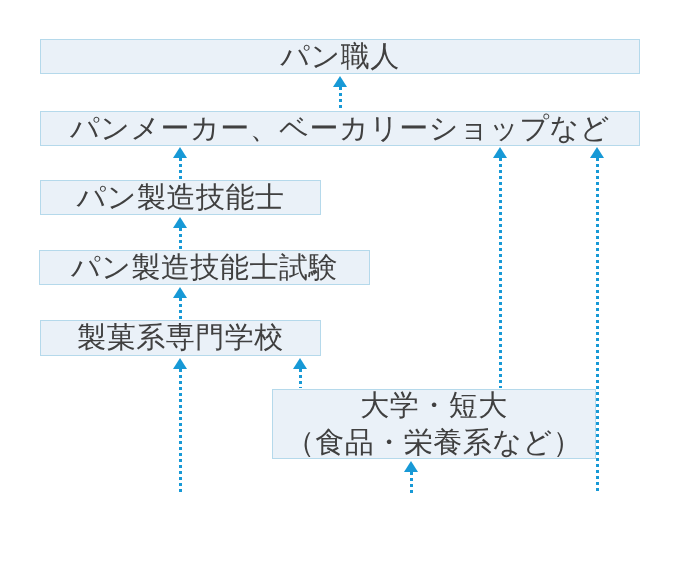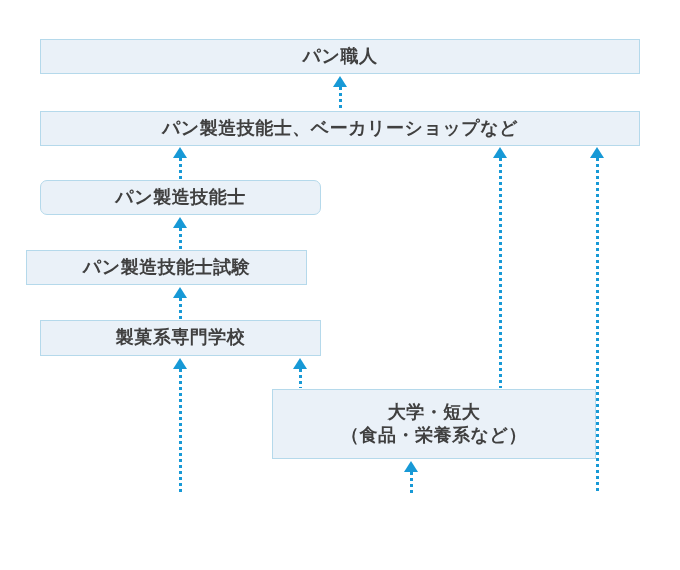--- a/index.html
+++ b/index.html
@@ -14,22 +14,22 @@
     height: 570px;
     background: var(--background, #ffffff);
     overflow: hidden;
   }
   .node {
     position: absolute;
     box-sizing: border-box;
     background: var(--box_fill, #eaf1f8);
     border: 1.5px solid var(--box_border, #b5d9eb);
     color: var(--text, #404040);
-    font-size: 18px;
-    font-weight: 700;
+    font-size: 29px;
+    font-weight: 400;
     letter-spacing: 0.5px;
     display: flex;
     align-items: center;
     justify-content: center;
     text-align: center;
     white-space: pre-line;
     line-height: 1.28;
   }
   .arrow {
     position: absolute;
@@ -58,25 +58,25 @@
     );
   }
 </style>
 </head>
 <body>
 
 <div class="stage">
 
   <div class="node" style="left:40px; top:39px; width:600px; height:35px;">パン職人</div>
 
-  <div class="node" style="left:40px; top:111px; width:600px; height:35px;">パン製造技能士、ベーカリーショップなど</div>
+  <div class="node" style="left:40px; top:111px; width:600px; height:35px;">パンメーカー、ベーカリーショップなど</div>
 
-  <div class="node" style="left:40px; top:180px; width:281px; height:35px;border-radius:7px;">パン製造技能士</div>
+  <div class="node" style="left:40px; top:180px; width:281px; height:35px;">パン製造技能士</div>
 
-  <div class="node" style="left:26px; top:250px; width:281px; height:35px;">パン製造技能士試験</div>
+  <div class="node" style="left:39px; top:250px; width:331px; height:35px;">パン製造技能士試験</div>
 
   <div class="node" style="left:40px; top:320px; width:281px; height:36px;">製菓系専門学校</div>
 
   <div class="node" style="left:272px; top:389px; width:324px; height:70px;">大学・短大
 （食品・栄養系など）</div>
 
 
   <div class="arrow" style="left:333px; top:76px; height:34px;">
     <div class="arrow-head"></div>
     <div class="arrow-line"></div>

